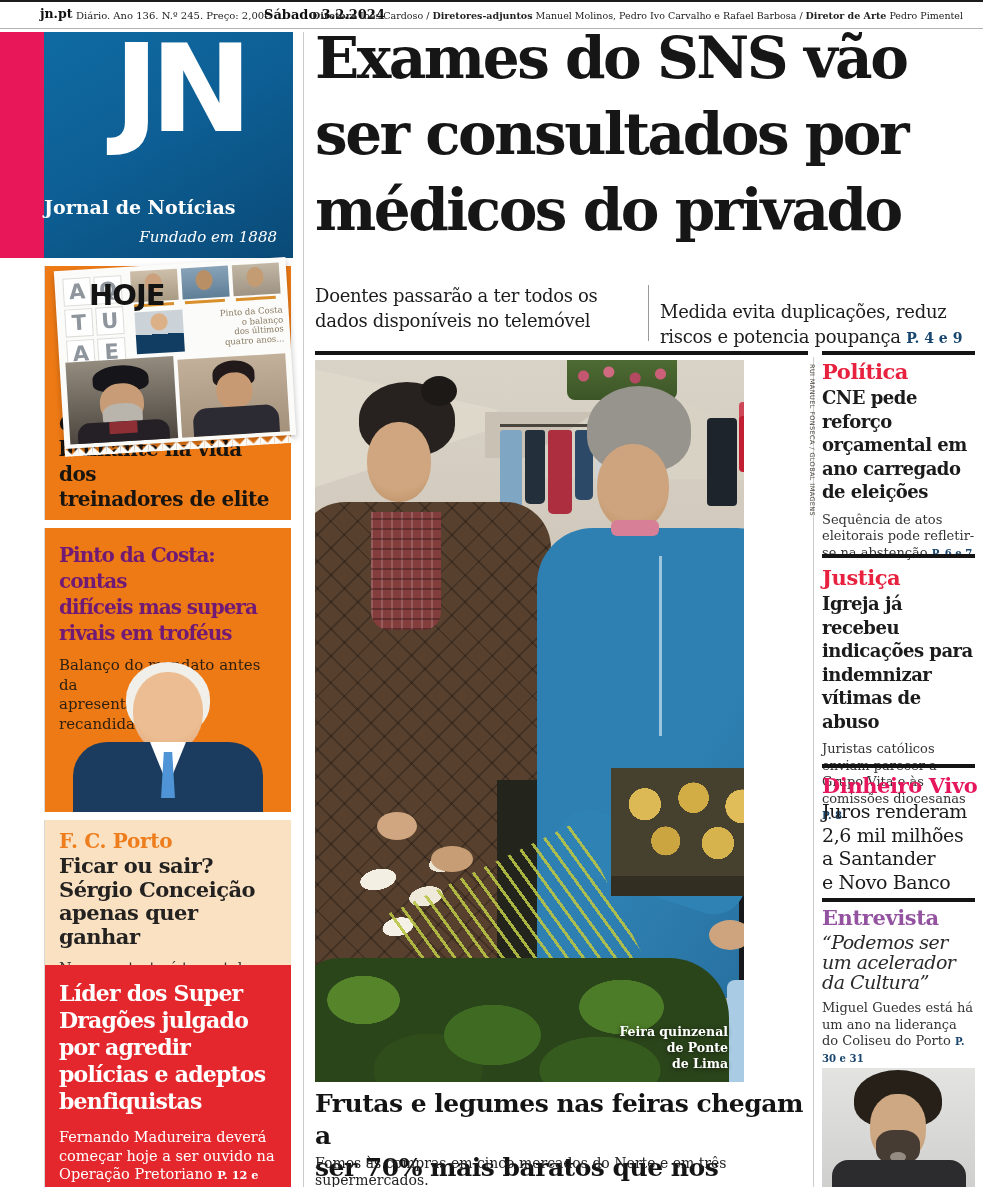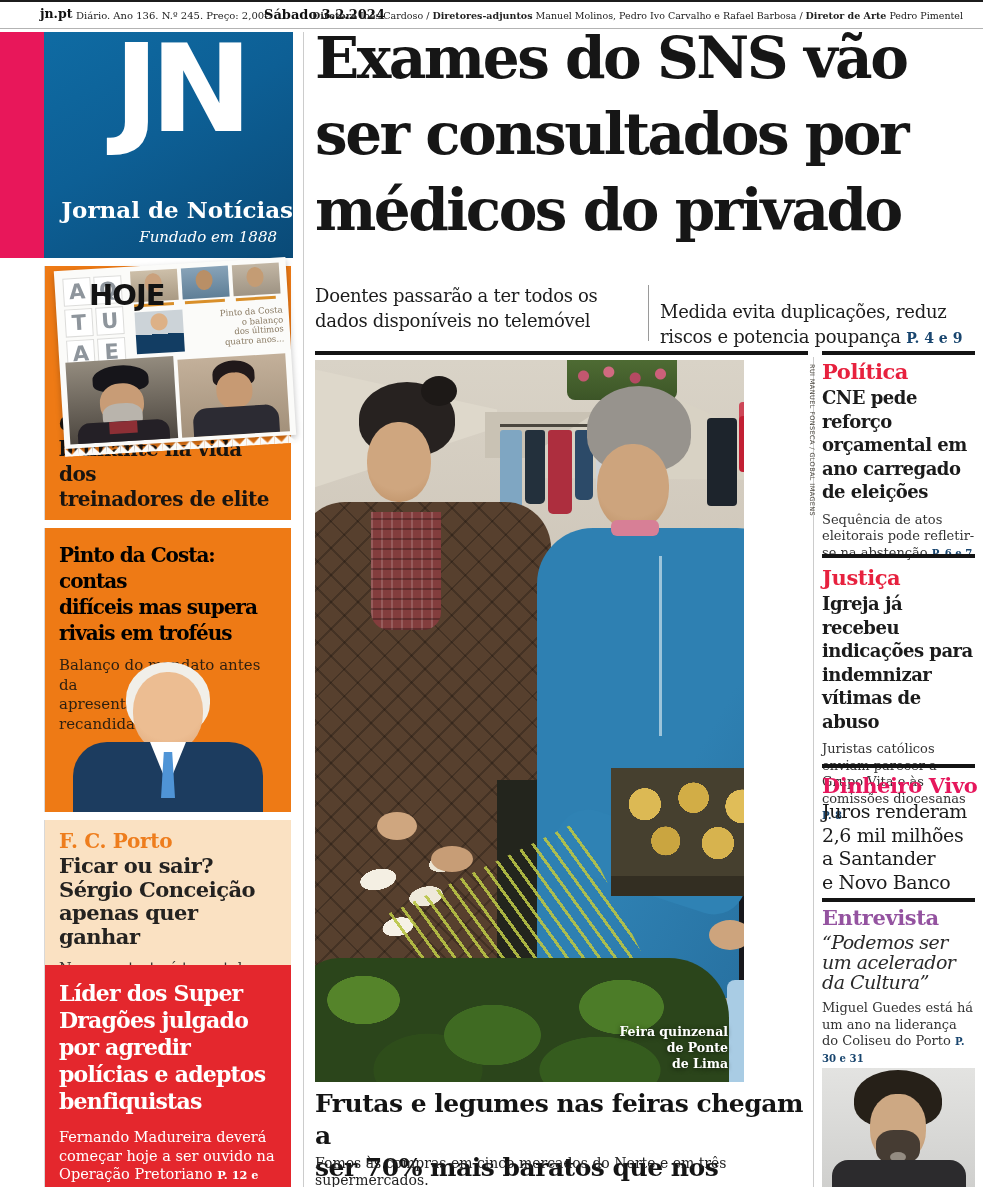--- a/index.html
+++ b/index.html
@@ -16,21 +16,21 @@
   #tb-date{position:absolute;left:264px;top:5px;font-size:13px;font-weight:bold;color:#111;}
   #tb-staff{position:absolute;right:20px;top:8px;font-size:9.5px;color:#222;}
   #tb-staff b{font-weight:bold;margin-top:36px;}
 
   
   #pink-stripe{left:0;top:30px;width:44px;height:226px;background:#e8175a;}
   #logo-block{left:44px;top:30px;width:249px;height:226px;
       background:linear-gradient(150deg,#0f6ba3 0%,#0d5f95 45%,#0a4a77 100%);}
   #logo-jn{position:absolute;left:0;right:0;top:-14px;text-align:center;color:#fff;
       font-family:"DejaVu Sans","Liberation Sans",sans-serif;font-weight:bold;font-size:122px;letter-spacing:-9px;padding-left:20px;}
-  #logo-name{position:absolute;left:0;right:0;top:164px;text-align:right;color:#fff;font-weight:bold;font-size:23px;}
+  #logo-name{position:absolute;left:0;right:0;top:164px;text-align:left;color:#fff;font-weight:bold;font-size:19px;}
   #logo-founded{position:absolute;right:16px;top:196px;color:#fff;font-style:italic;font-size:15px;}
 
   .vline{position:absolute;width:1px;background:#ccc;}
   #vl1{left:303px;top:30px;height:1157px;}
   #vl2{left:813px;top:355px;height:832px;}
   .hrule{position:absolute;height:4px;background:#141414;}
 
   
   #lead-hl{left:315px;top:18px;width:662px;font-size:58px;font-weight:bold;color:#161616;
       line-height:76px;letter-spacing:-2.5px;}
@@ -76,21 +76,21 @@
   #klopp .face{position:absolute;left:32px;top:24px;width:44px;height:40px;border-radius:46%;background:#c89c76;}
   #klopp .beard{position:absolute;left:34px;top:44px;width:40px;height:26px;border-radius:40%;background:#b9b4ac;}
   #klopp .coat{position:absolute;left:8px;top:62px;width:92px;height:22px;border-radius:12px 12px 0 0;background:#242026;}
   #klopp .scarf{position:absolute;left:40px;top:62px;width:28px;height:12px;background:#8d2f35;}
   #xavi{left:118px;top:96px;width:108px;height:78px;background:linear-gradient(#c3b09a,#a3917b);}
   #xavi .hair{position:absolute;left:34px;top:4px;width:42px;height:26px;border-radius:50% 50% 30% 30%;background:#21191a;}
   #xavi .face{position:absolute;left:37px;top:16px;width:36px;height:36px;border-radius:46%;background:#c79a73;}
   #xavi .coat{position:absolute;left:12px;top:50px;width:86px;height:28px;border-radius:14px 14px 0 0;background:#2c2b33;}
 
   #pinto-panel{top:526px;height:284px;background:#ee7a15;padding:14px 14px 0 14px;}
-  #pinto-hl{font-size:20px;font-weight:bold;color:#000000;line-height:26px;letter-spacing:-1px;}
+  #pinto-hl{font-size:20px;font-weight:bold;color:#701a75;line-height:26px;letter-spacing:-1px;}
   #pinto-sub{margin-top:10px;font-size:15px;line-height:19.5px;color:#2c1f10;}
   #pc-photo{position:absolute;left:0;right:0;bottom:0;height:150px;}
   #pc-hair{position:absolute;left:50%;margin-left:-42px;top:0;width:84px;height:74px;border-radius:50% 50% 44% 44%;background:#f1efe9;}
   #pc-face{position:absolute;left:50%;margin-left:-35px;top:10px;width:70px;height:80px;border-radius:48%;
       background:radial-gradient(circle at 50% 40%, #ecbd92 0 60%, #dca577 100%);}
   #pc-suit{position:absolute;left:50%;margin-left:-95px;bottom:0;width:190px;height:70px;border-radius:34px 34px 0 0;background:#1c3c5f;}
   #pc-shirt{position:absolute;left:50%;margin-left:-18px;bottom:26px;width:36px;height:44px;background:#fff;
       clip-path:polygon(0 0,100% 0,50% 100%);}
   #pc-tie{position:absolute;left:50%;margin-left:-7px;bottom:14px;width:14px;height:46px;background:#4f94d6;
       clip-path:polygon(20% 0,80% 0,100% 100%,0 100%);}

